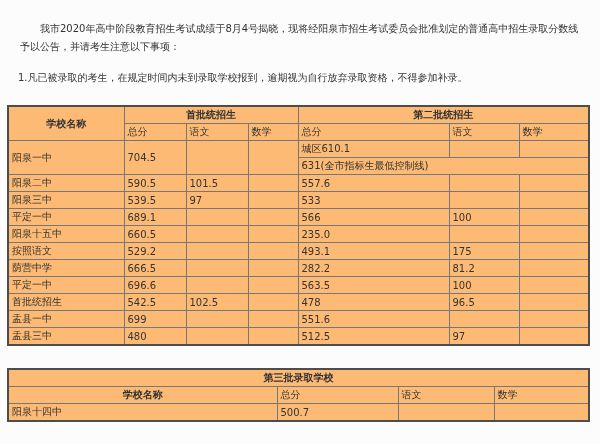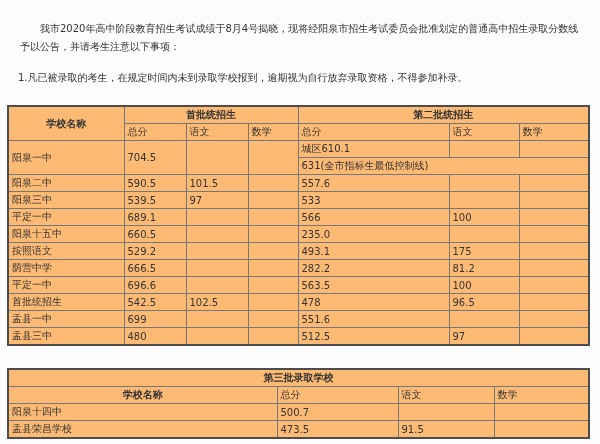--- a/index.html
+++ b/index.html
@@ -181,20 +181,14 @@
       <th>总分</th>
       <th>语文</th>
       <th>数学</th>
     </tr>
     <tr>
       <td>阳泉十四中</td>
       <td>500.7</td>
       <td></td>
       <td></td>
     </tr>
-    <tr>
-      <td>盂县荣昌学校</td>
-      <td>473.5</td>
-      <td>91.5</td>
-      <td></td>
-    </tr>
   </tbody>
 </table>
 
 </body></html>

